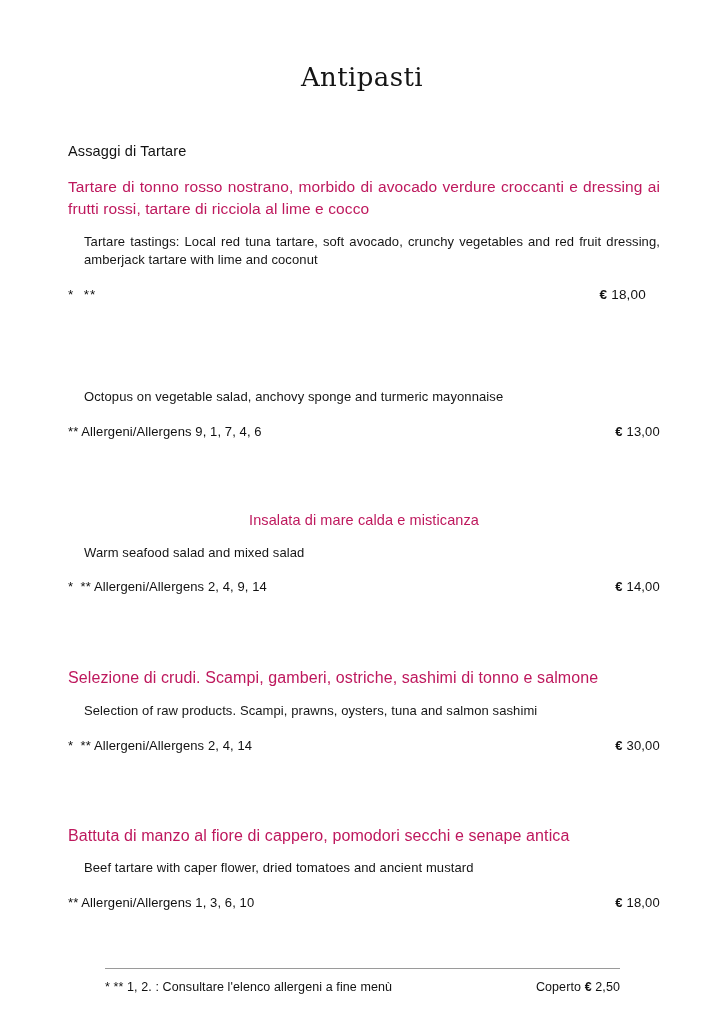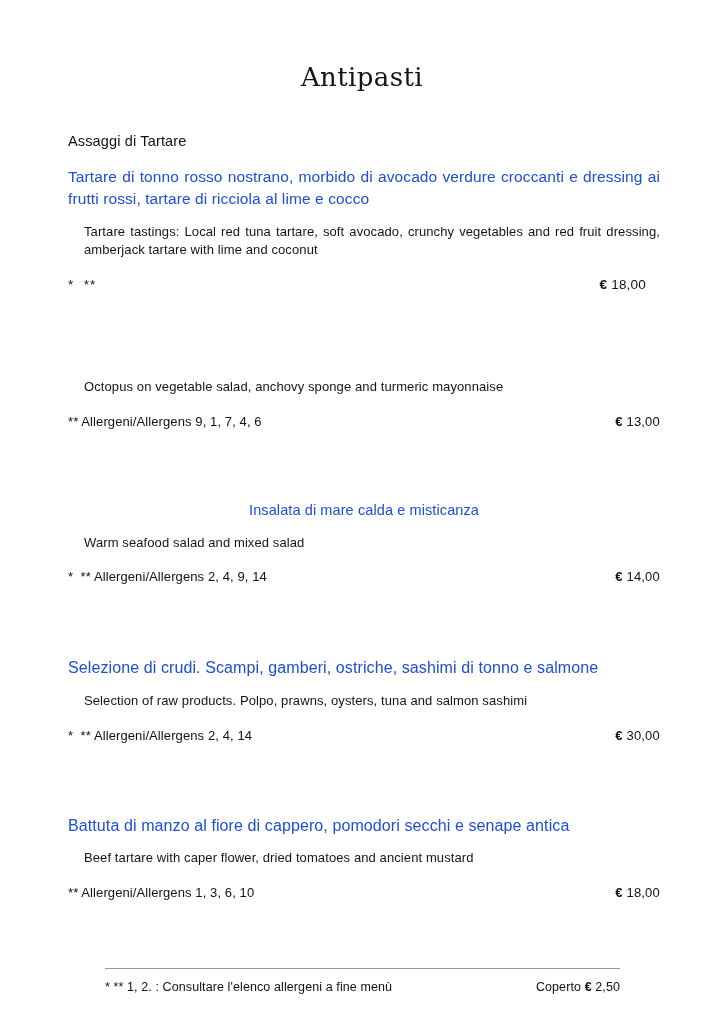--- a/index.html
+++ b/index.html
@@ -33,42 +33,42 @@
     font-family: "DejaVu Serif", "Liberation Serif", serif;
     font-size: 26px;
     font-weight: 400;
     letter-spacing: 0.4px;
     color: #141414;
   }
 
   
   .menu-body {
     position: absolute;
-    top: 132px;
+    top: 142px;
     left: 68px;
     width: 592px;
   }
 
   .menu-item {
     position: relative;
   }
 
   .item-subtitle {
     font-size: 14.5px;
     line-height: 1.35;
     letter-spacing: 0.15px;
     color: #111111;
     margin: 0 0 14px 0;
   }
 
   .item-name-it {
     font-size: 16px;
     line-height: 1.35;
     letter-spacing: 0.1px;
-    color: #1d4ed8;
+    color: #be185d;
     margin: 0 0 13px 0;
   }
   .item-name-it.justified {
     text-align: justify;
     text-align-last: left;
     font-size: 15.5px;
     line-height: 1.45;
     margin-bottom: 12px;
   }
   .item-name-it.small {
@@ -179,21 +179,21 @@
       <div class="item-footer">
         <span class="allergen-text">*  ** Allergeni/Allergens 2, 4, 9, 14</span>
         <span class="price"><span class="euro">€</span> <span>14,00</span></span>
       </div>
     </div>
 
     <div class="gap-3"></div>
 
     <div class="menu-item item-4">
       <div class="item-name-it">Selezione di crudi. Scampi, gamberi, ostriche, sashimi di tonno e salmone</div>
-      <div class="item-name-en">Selection of raw products. Polpo, prawns, oysters, tuna and salmon sashimi</div>
+      <div class="item-name-en">Selection of raw products. Scampi, prawns, oysters, tuna and salmon sashimi</div>
       <div class="item-footer">
         <span class="allergen-text">*  ** Allergeni/Allergens 2, 4, 14</span>
         <span class="price"><span class="euro">€</span> <span>30,00</span></span>
       </div>
     </div>
 
     <div class="gap-4"></div>
 
     <div class="menu-item item-5">
       <div class="item-name-it">Battuta di manzo al fiore di cappero, pomodori secchi e senape antica</div>

